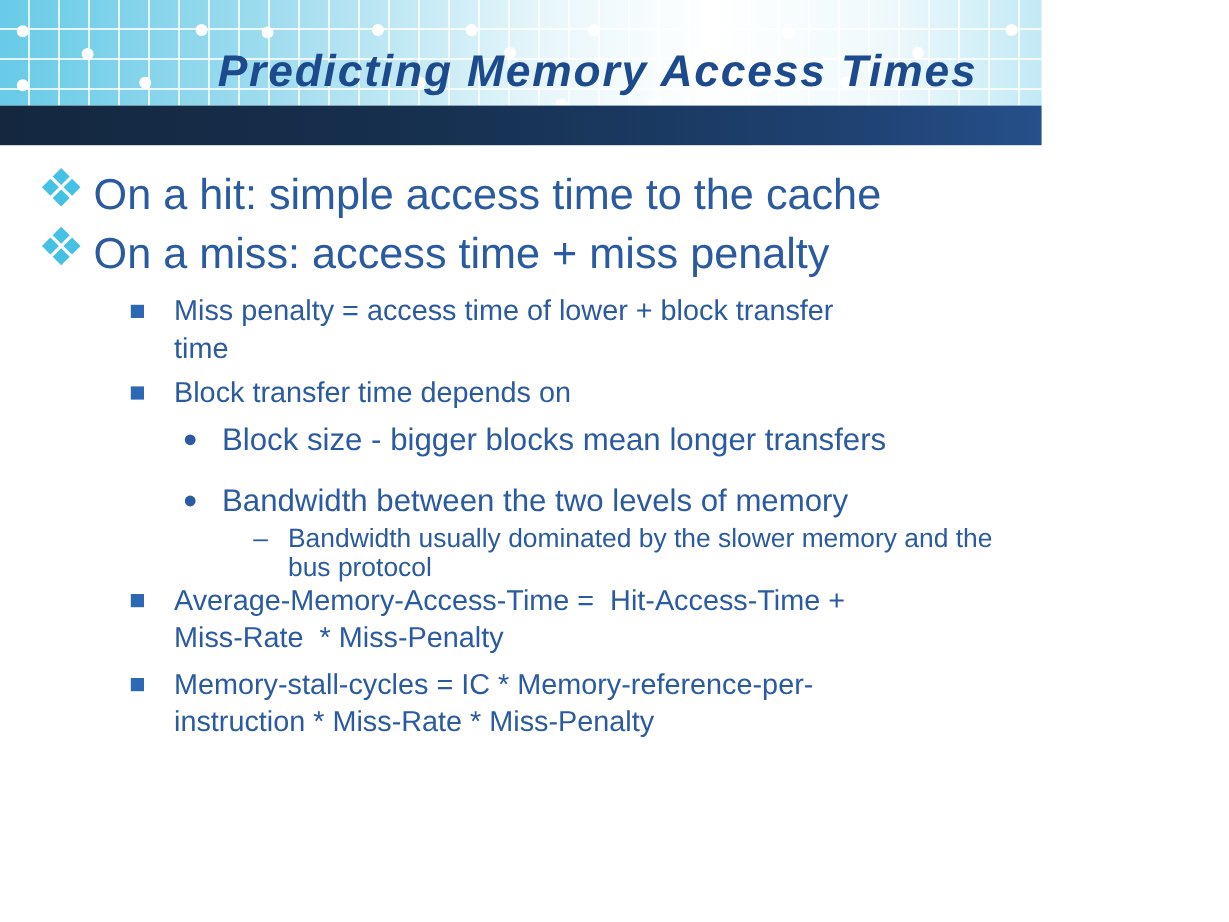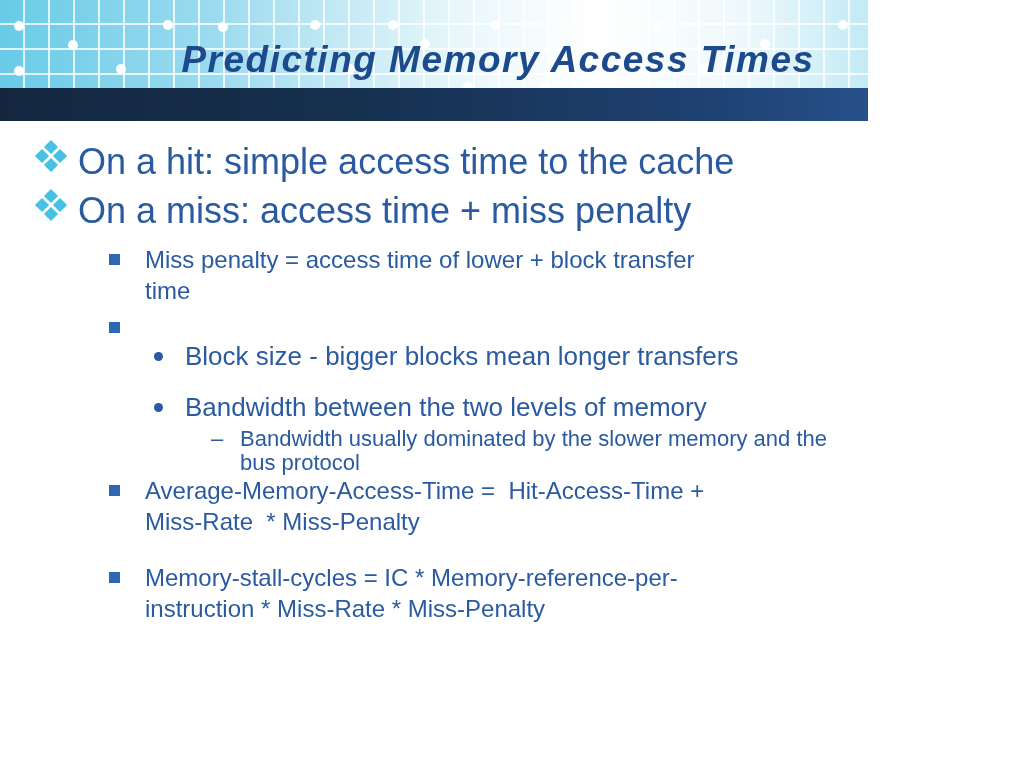--- a/index.html
+++ b/index.html
@@ -131,20 +131,21 @@
           <span class="sq"></span>
         </span>
       <span class="t">Miss penalty = access time of lower + block transfer
 time</span>
     </div>
 
     <div class="item lv2" style="margin-top:6px">
       <span class="bcol">
           <span class="sq"></span>
         </span>
+      <span class="t">Block transfer time depends on</span>
     </div>
 
     <div class="item lv3" style="margin-top:9px">
       <span class="bcol">
           <span class="rd"></span>
         </span>
       <span class="t">Block size - bigger blocks mean longer transfers</span>
     </div>
 
     <div class="item lv3" style="margin-top:22px">
@@ -164,21 +165,21 @@
 
 
     <div class="item lv2" style="">
       <span class="bcol">
           <span class="sq"></span>
         </span>
       <span class="t">Average-Memory-Access-Time =  Hit-Access-Time +
 Miss-Rate  * Miss-Penalty</span>
     </div>
 
-    <div class="item lv2" style="margin-top:25px">
+    <div class="item lv2" style="margin-top:8px">
       <span class="bcol">
           <span class="sq"></span>
         </span>
       <span class="t">Memory-stall-cycles = IC * Memory-reference-per-
 instruction * Miss-Rate * Miss-Penalty</span>
     </div>
 
   </div>
 
   <div class="page-number">30</div>

